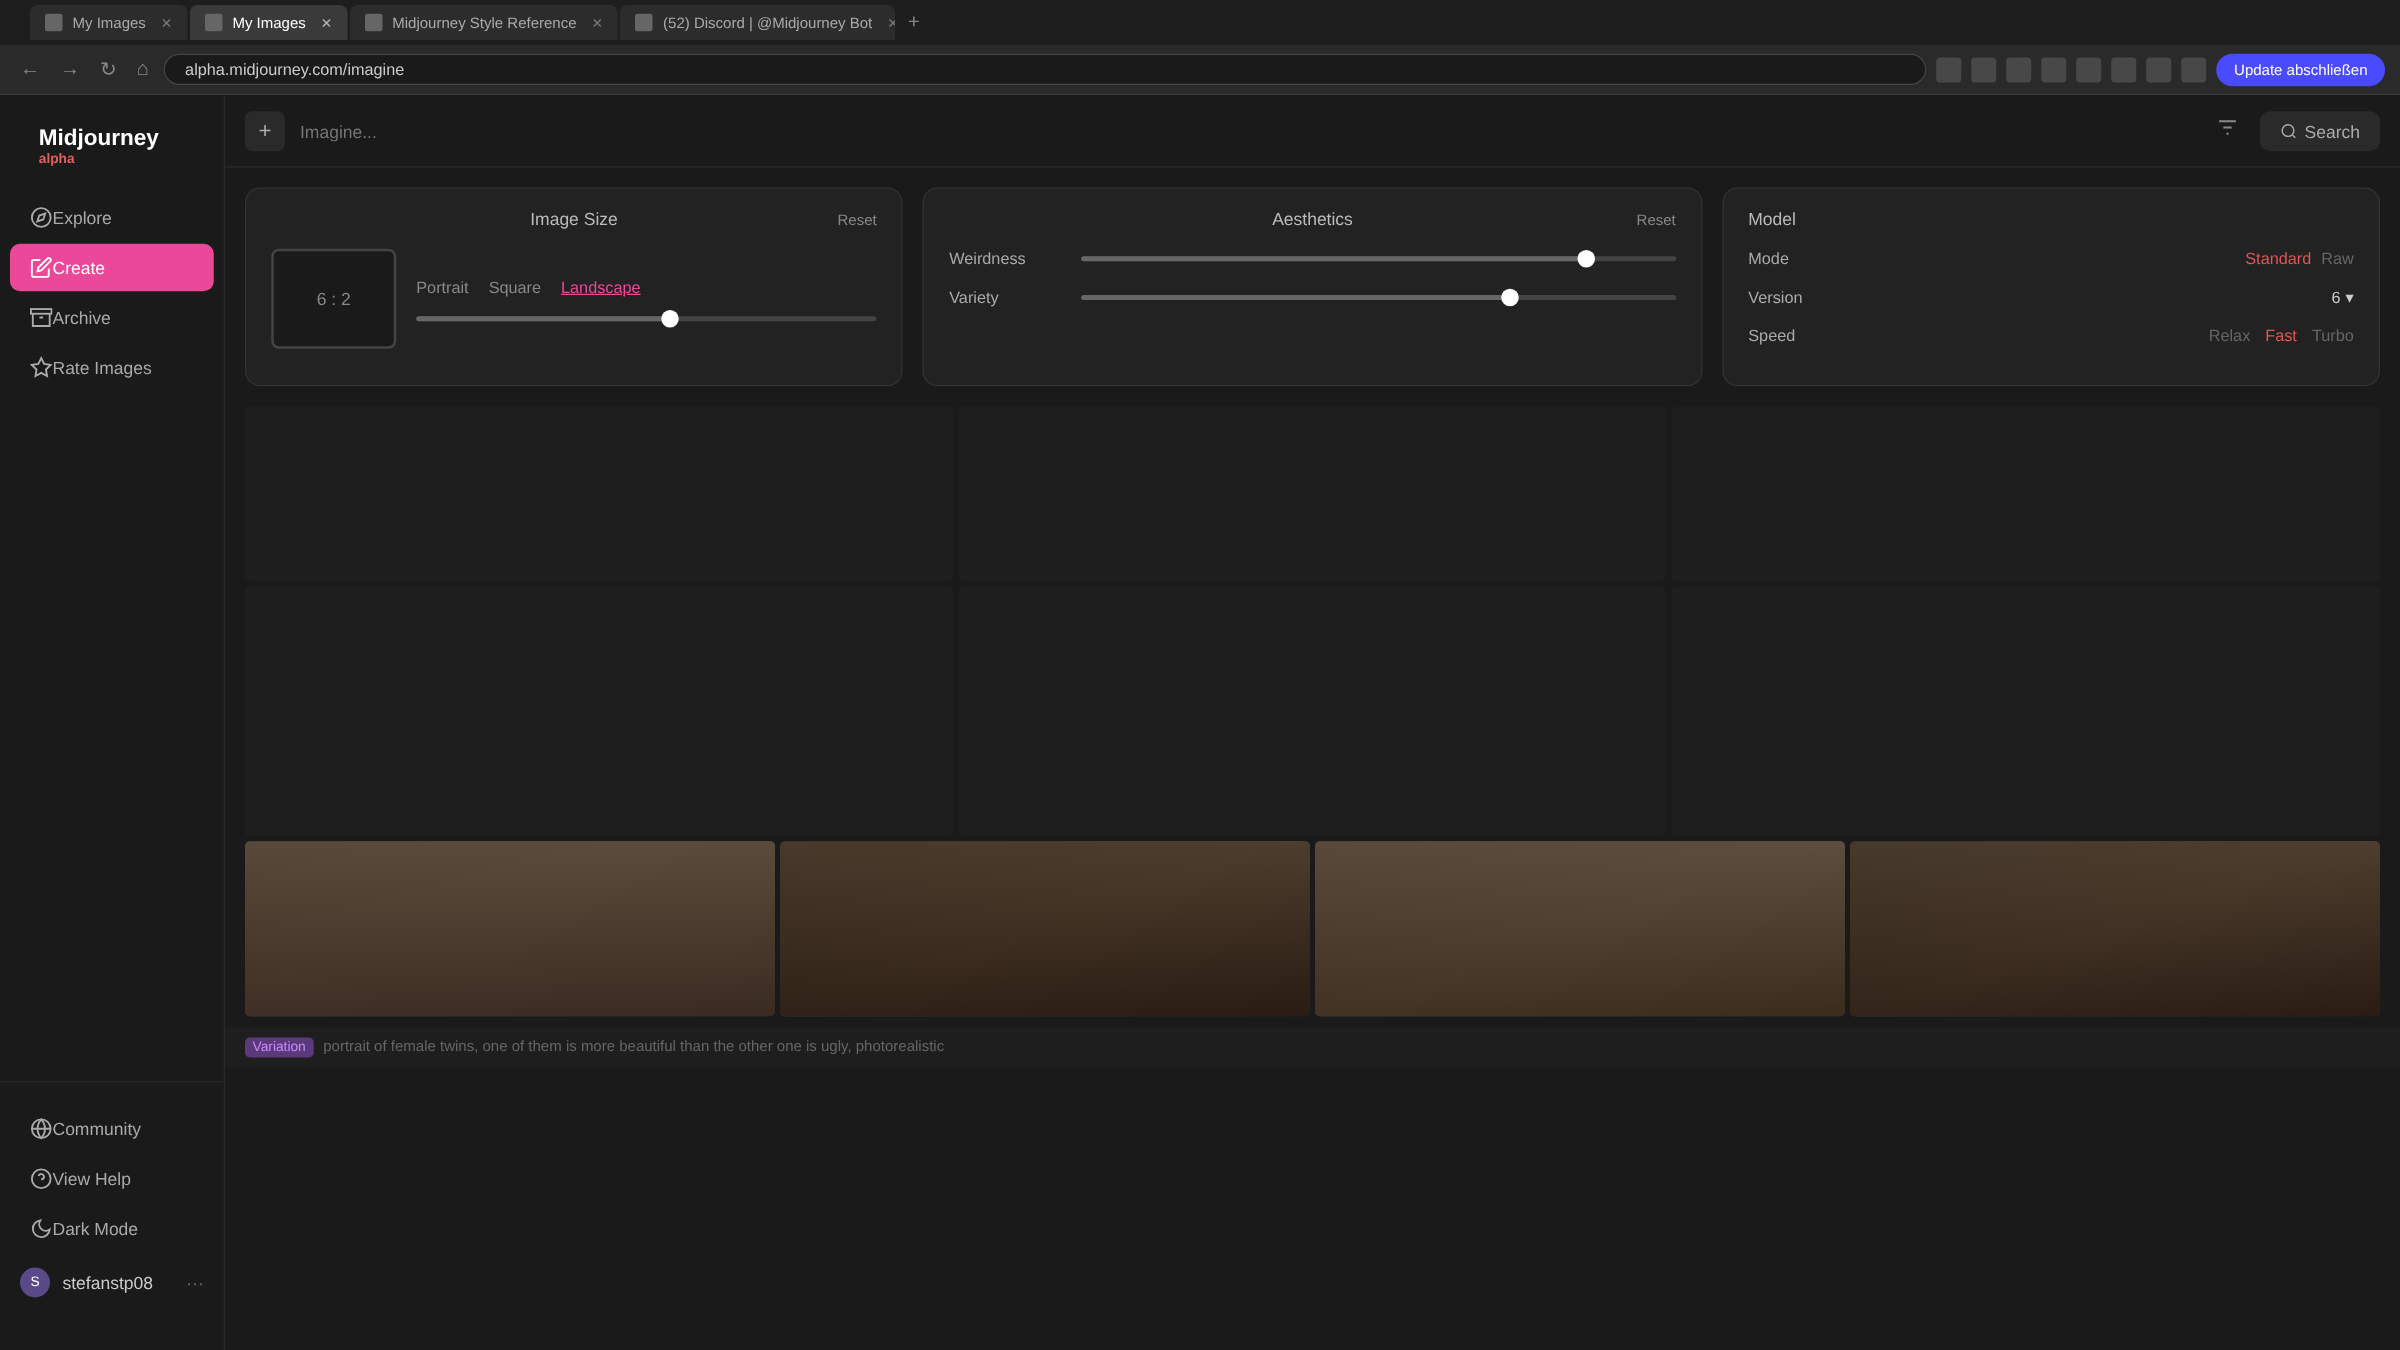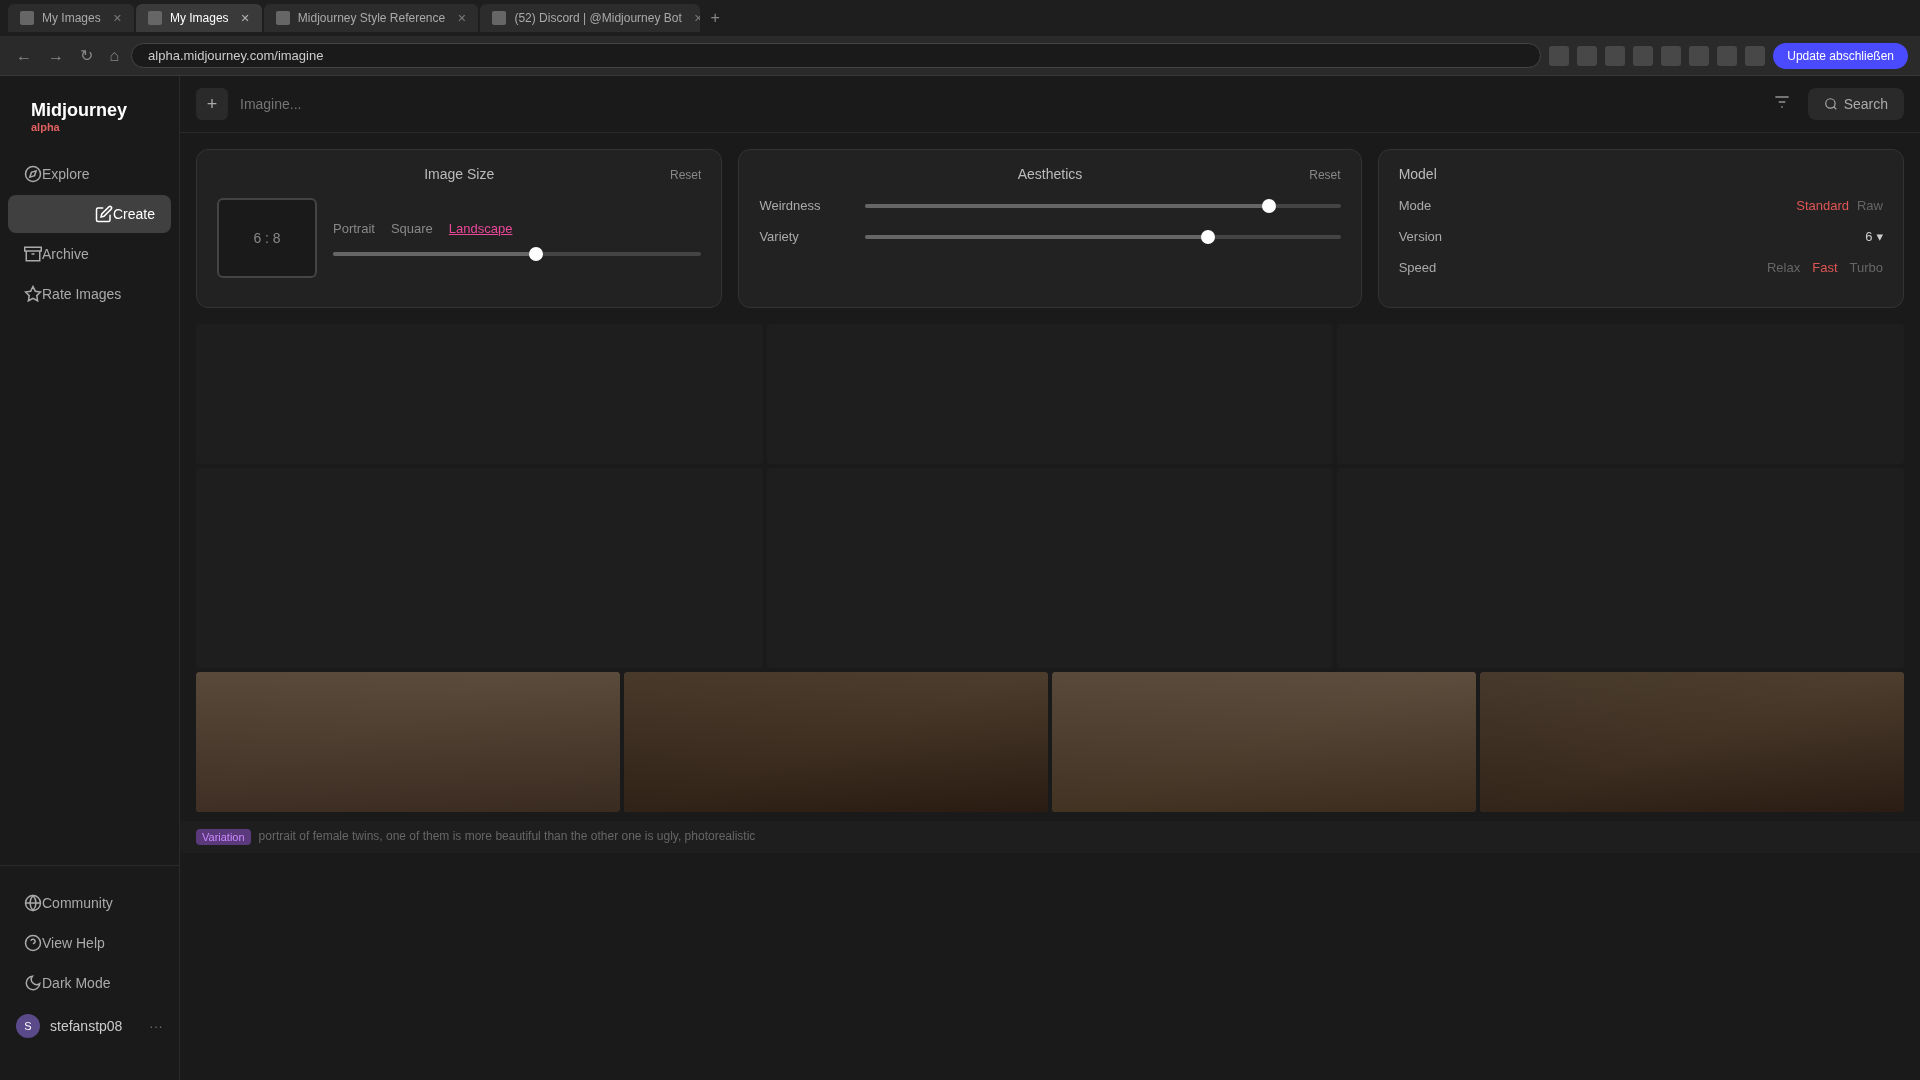--- a/index.html
+++ b/index.html
@@ -19,21 +19,21 @@
       position: fixed;
       top: 0; left: 0; right: 0;
       background: #2a2a2a;
       z-index: 100;
     }
     .tab-bar {
       display: flex;
       align-items: center;
       background: #1e1e1e;
       height: 36px;
-      padding: 0 8px;
+      padding: 0 24px;
       gap: 2px;
     }
     .tab {
       display: flex;
       align-items: center;
       height: 28px;
       padding: 0 12px;
       border-radius: 6px 6px 0 0;
       font-size: 12px;
       color: #aaa;
@@ -115,21 +115,21 @@
     .sidebar-item {
       display: flex;
       align-items: center;
       padding: 10px 16px;
       color: #aaa;
       cursor: pointer;
       border-radius: 8px;
       margin: 2px 8px;
       font-size: 14px;
     }
-    .sidebar-item.active-create { background: #404040; color: white; border-radius: 8px; justify-content: flex-end; }
+    .sidebar-item.active-create { background: #ec4899; color: white; border-radius: 8px; }
     .sidebar-icon { width: 18px; height: 18px; flex-shrink: 0; }
     .sidebar-bottom { padding: 16px 0; border-top: 1px solid #2a2a2a; }
     .user-row {
       display: flex;
       align-items: center;
       gap: 10px;
       padding: 10px 16px;
       cursor: pointer;
     }
     .user-avatar { width: 24px; height: 24px; border-radius: 50%; background: #555; }
@@ -530,21 +530,21 @@
       <div class="settings-panel panel-image-size">
         <div class="panel-header">
           <span style="flex:1"></span>
           <span class="panel-title">Image Size</span>
           <span style="flex:1;text-align:right;">
             <button class="reset-btn">Reset</button>
           </span>
         </div>
         <div class="size-preview-row">
           <div class="size-preview">
-            <span>6 : 8</span>
+            <span>6 : 2</span>
           </div>
           <div class="size-options">
             <div class="orientation-btns">
               <button class="orient-btn">Portrait</button>
               <button class="orient-btn">Square</button>
               <button class="orient-btn active">Landscape</button>
             </div>
             <div class="size-slider-track">
               <div class="size-slider-fill" style="width:55%"></div>
               <div class="size-slider-thumb" style="left:calc(55% - 7px)"></div>

